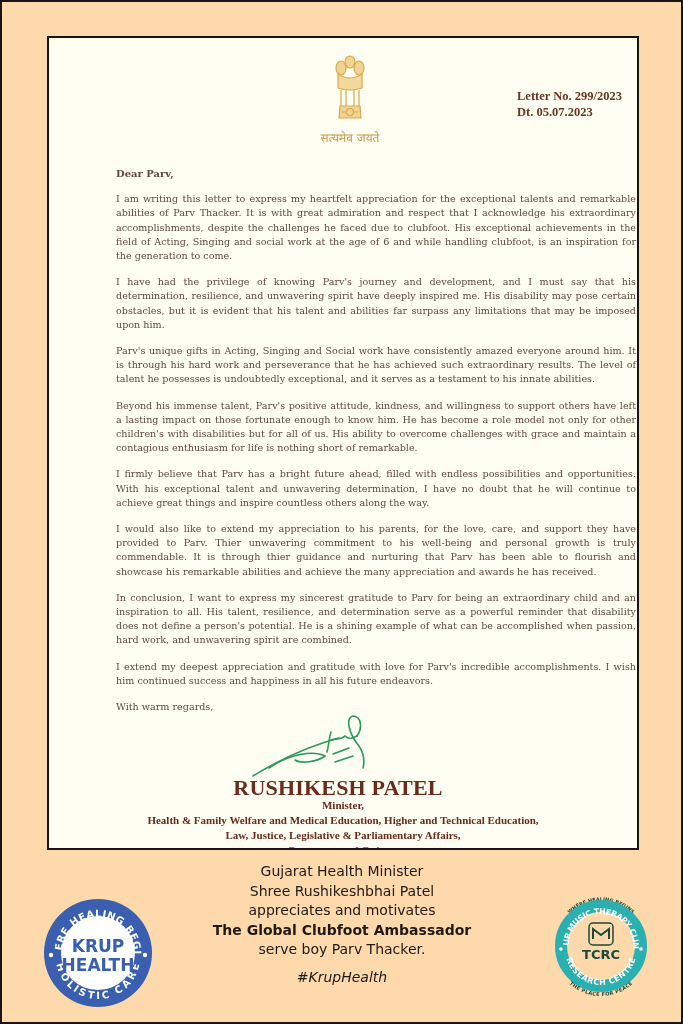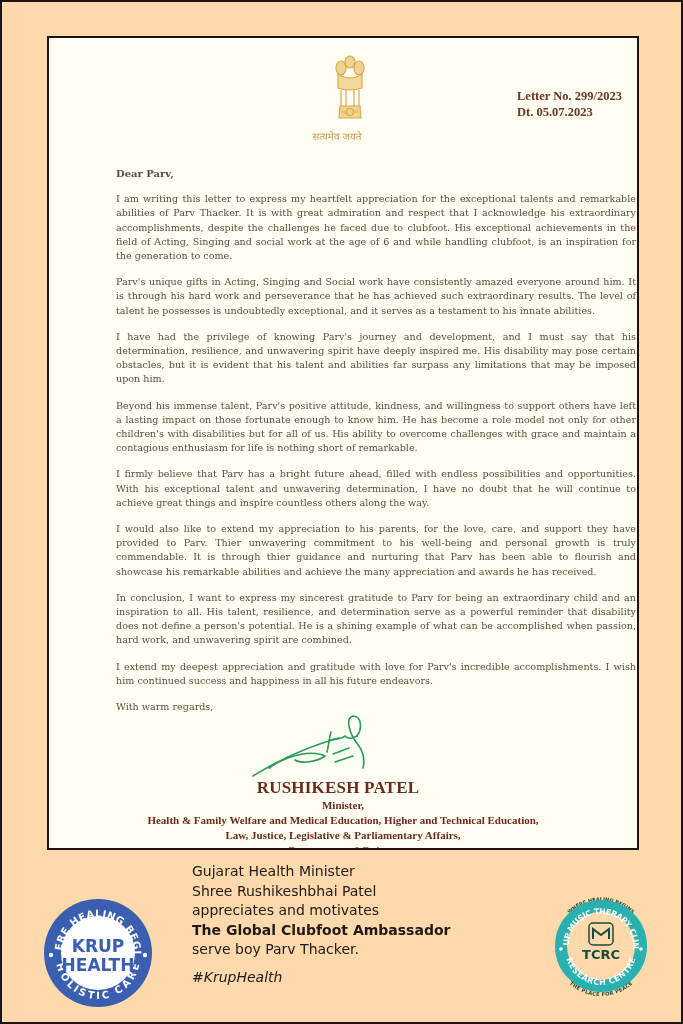--- a/index.html
+++ b/index.html
@@ -19,22 +19,22 @@
     width: 588px; height: 810px;
     border: 2px solid #1a1410;
     background: #fffef2;
     overflow: hidden;
   }
   .emblem {
     position: absolute; left: 281px; top: 14px;
     width: 40px; height: 76px;
   }
   .motto {
-    position: absolute; left: 252px; top: 91px; width: 72px;
-    text-align: center; font-size: 10px; color: #c79a4a;
+    position: absolute; left: 265px; top: 91px; width: 72px;
+    text-align: center; font-size: 12px; color: #c79a4a;
     font-family: "DejaVu Sans", sans-serif;
   }
   .letter-meta {
     position: absolute; left: 468px; top: 50px;
     font-family: "Liberation Serif", serif; font-weight: bold;
     font-size: 12.5px; line-height: 16px; color: #6b3424;
   }
   .body {
     position: absolute; left: 67px; top: 129px; width: 520px;
     font-family: "DejaVu Serif", serif;
@@ -46,25 +46,25 @@
   .closing { margin: 0; }
   .signature {
     position: absolute; left: 200px; top: 672px;
     width: 132px; height: 70px;
   }
   .sig-block {
     position: absolute; left: 0; top: 740px; width: 588px;
     text-align: center; color: #6b2a1e;
     font-family: "Liberation Serif", serif;
   }
-  .sig-name { font-size: 17px; font-weight: bold; line-height: 20px; letter-spacing: 0.2px; margin-left: -10px; }
+  .sig-name { font-size: 22px; font-weight: bold; line-height: 20px; letter-spacing: 0.2px; margin-left: -10px; }
   .sig-line { font-size: 11px; font-weight: bold; line-height: 15px; }
   .caption {
     position: absolute; left: 190px; top: 860px; width: 300px;
-    color: #1f1a17;
+    text-align: center; color: #1f1a17;
     font-family: "DejaVu Sans", sans-serif;
     font-size: 14px; line-height: 19.5px;
   }
   .caption .bold { font-weight: bold; }
   .caption .hashtag { margin-top: 8px; font-style: italic; }
   .logo { position: absolute; }
   .logo-left { left: 40px; top: 895px; width: 112px; height: 112px; }
   .logo-right { left: 540px; top: 885px; width: 118px; height: 118px; }
 </style>
 </head>
@@ -89,22 +89,22 @@
     <div class="motto">सत्यमेव जयते</div>
 
     <div class="letter-meta">
       <div>Letter No. 299/2023</div>
       <div>Dt. 05.07.2023</div>
     </div>
 
     <div class="body">
       <p class="salutation">Dear Parv,</p>
       <p class="para">I am writing this letter to express my heartfelt appreciation for the exceptional talents and remarkable abilities of Parv Thacker. It is with great admiration and respect that I acknowledge his extraordinary accomplishments, despite the challenges he faced due to clubfoot. His exceptional achievements in the field of Acting, Singing and social work at the age of 6 and while handling clubfoot, is an inspiration for the generation to come.</p>
+      <p class="para">I have had the privilege of knowing Parv's journey and development, and I must say that his determination, resilience, and unwavering spirit have deeply inspired me. His disability may pose certain obstacles, but it is evident that his talent and abilities far surpass any limitations that may be imposed upon him.</p>
       <p class="para">Parv's unique gifts in Acting, Singing and Social work have consistently amazed everyone around him. It is through his hard work and perseverance that he has achieved such extraordinary results. The level of talent he possesses is undoubtedly exceptional, and it serves as a testament to his innate abilities.</p>
-      <p class="para">I have had the privilege of knowing Parv's journey and development, and I must say that his determination, resilience, and unwavering spirit have deeply inspired me. His disability may pose certain obstacles, but it is evident that his talent and abilities far surpass any limitations that may be imposed upon him.</p>
       <p class="para">Beyond his immense talent, Parv's positive attitude, kindness, and willingness to support others have left a lasting impact on those fortunate enough to know him. He has become a role model not only for other children's with disabilities but for all of us. His ability to overcome challenges with grace and maintain a contagious enthusiasm for life is nothing short of remarkable.</p>
       <p class="para">I firmly believe that Parv has a bright future ahead, filled with endless possibilities and opportunities. With his exceptional talent and unwavering determination, I have no doubt that he will continue to achieve great things and inspire countless others along the way.</p>
       <p class="para">I would also like to extend my appreciation to his parents, for the love, care, and support they have provided to Parv. Thier unwavering commitment to his well-being and personal growth is truly commendable. It is through thier guidance and nurturing that Parv has been able to flourish and showcase his remarkable abilities and achieve the many appreciation and awards he has received.</p>
       <p class="para">In conclusion, I want to express my sincerest gratitude to Parv for being an extraordinary child and an inspiration to all. His talent, resilience, and determination serve as a powerful reminder that disability does not define a person's potential. He is a shining example of what can be accomplished when passion, hard work, and unwavering spirit are combined.</p>
       <p class="para">I extend my deepest appreciation and gratitude with love for Parv's incredible accomplishments. I wish him continued success and happiness in all his future endeavors.</p>
       <p class="closing">With warm regards,</p>
     </div>
 
     <svg class="signature" viewBox="0 0 132 70">
       <g fill="none" stroke="#2a9a5a" stroke-width="1.6" stroke-linecap="round">

